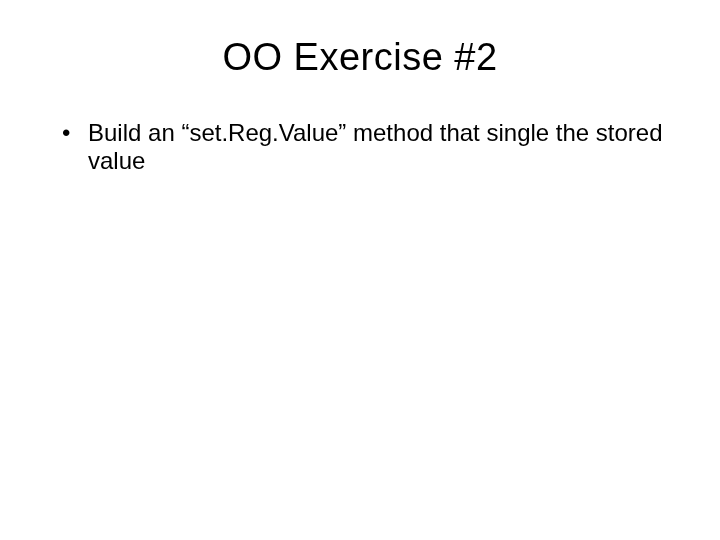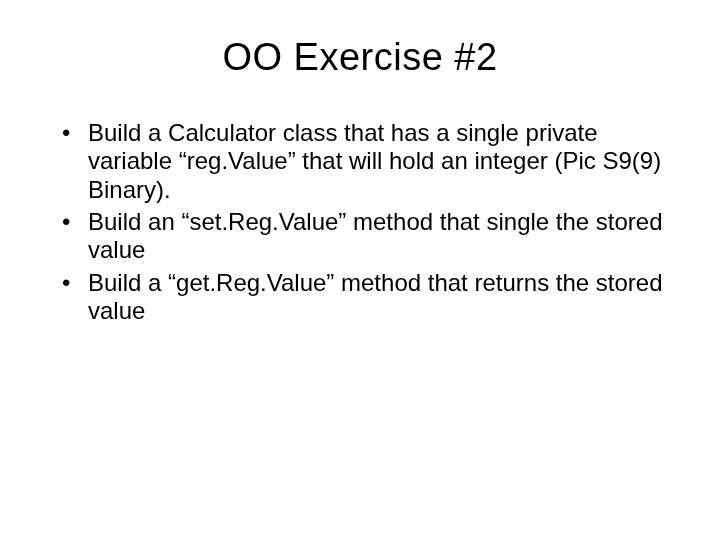--- a/index.html
+++ b/index.html
@@ -44,17 +44,15 @@
     top: 0;
     font-size: 24px;
   }
 </style>
 </head>
 <body>
 
 <div class="slide">
   <h1 class="title">OO Exercise #2</h1>
   <ul class="bullets">
-    <li>Build a Calculator class that has a single private variable “reg.Value” that will hold an integer (Pic S9(9) Binary).</li>
     <li>Build an “set.Reg.Value” method that single the stored value</li>
-    <li>Build a “get.Reg.Value” method that returns the stored value</li>
   </ul>
 </div>
 
 </body></html>

